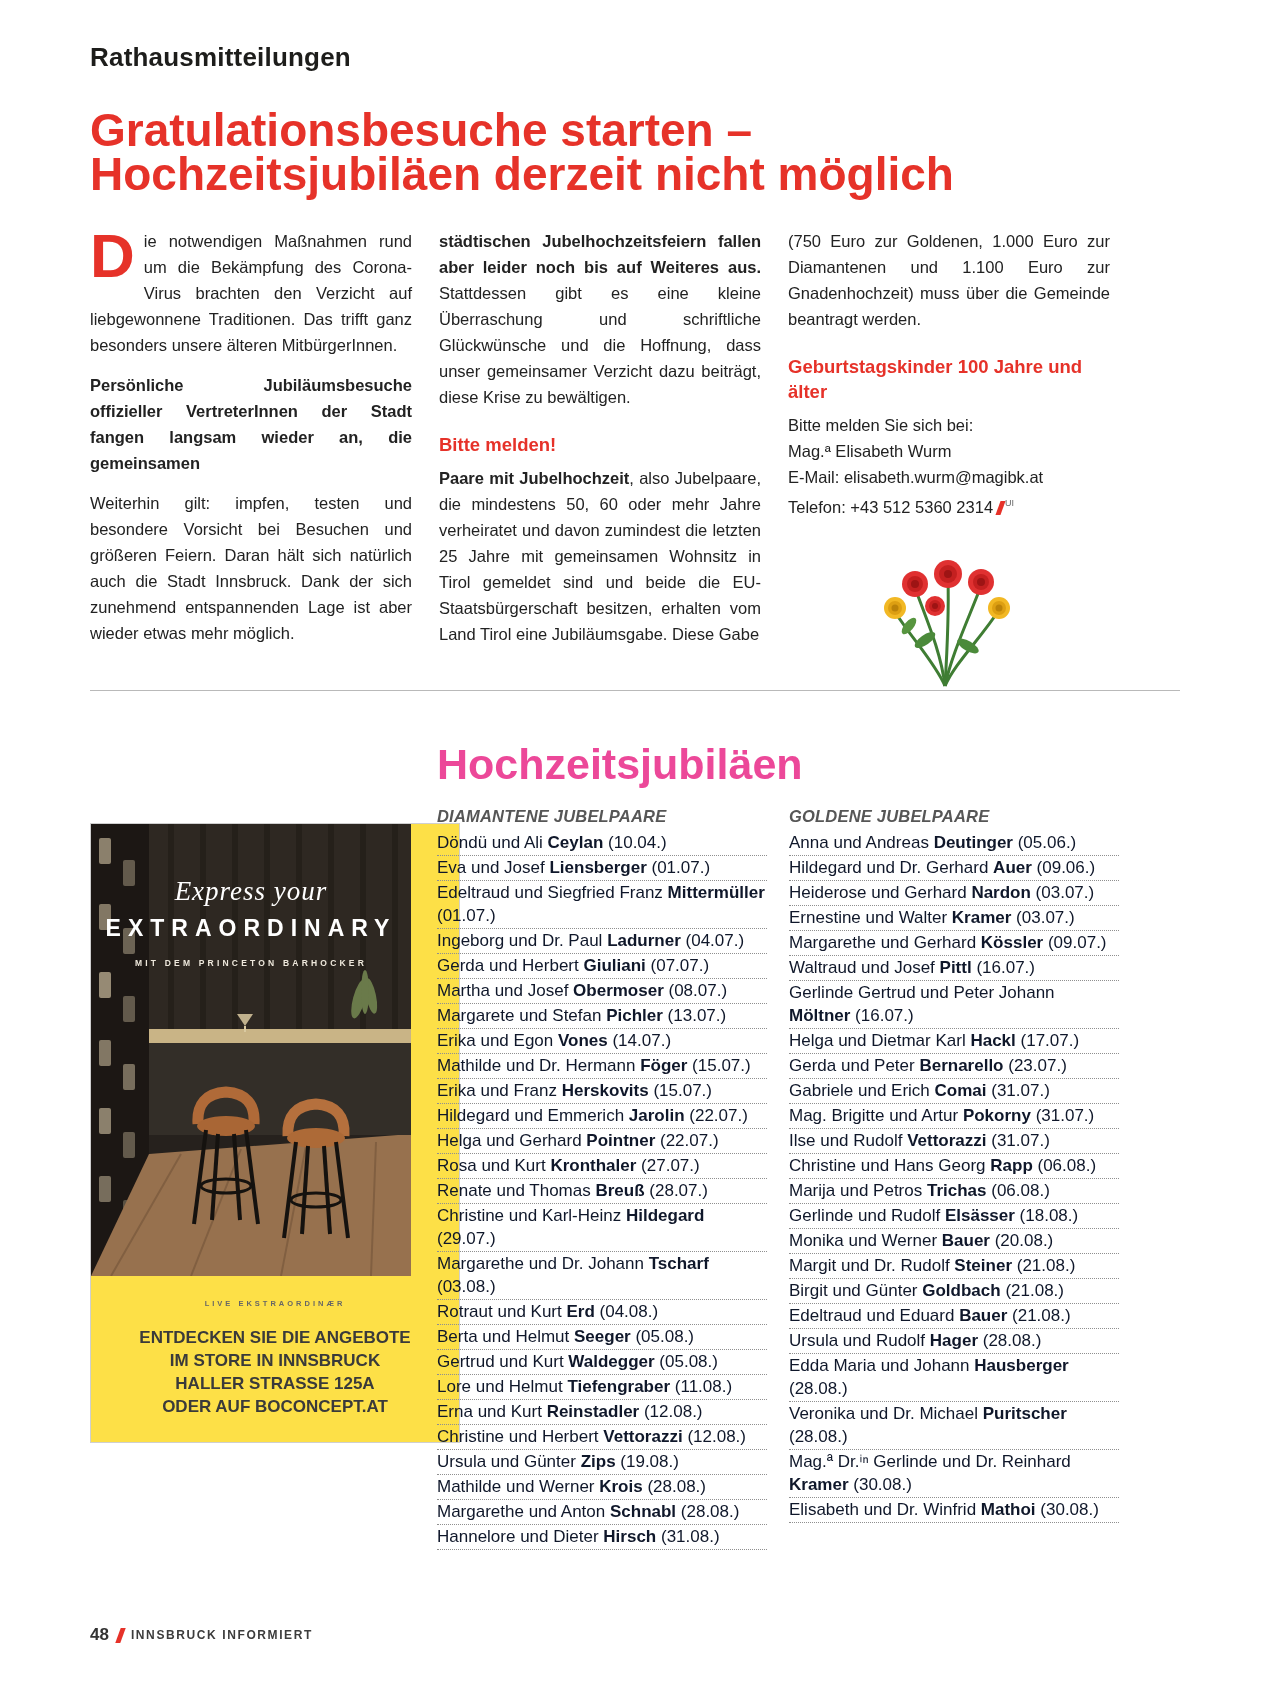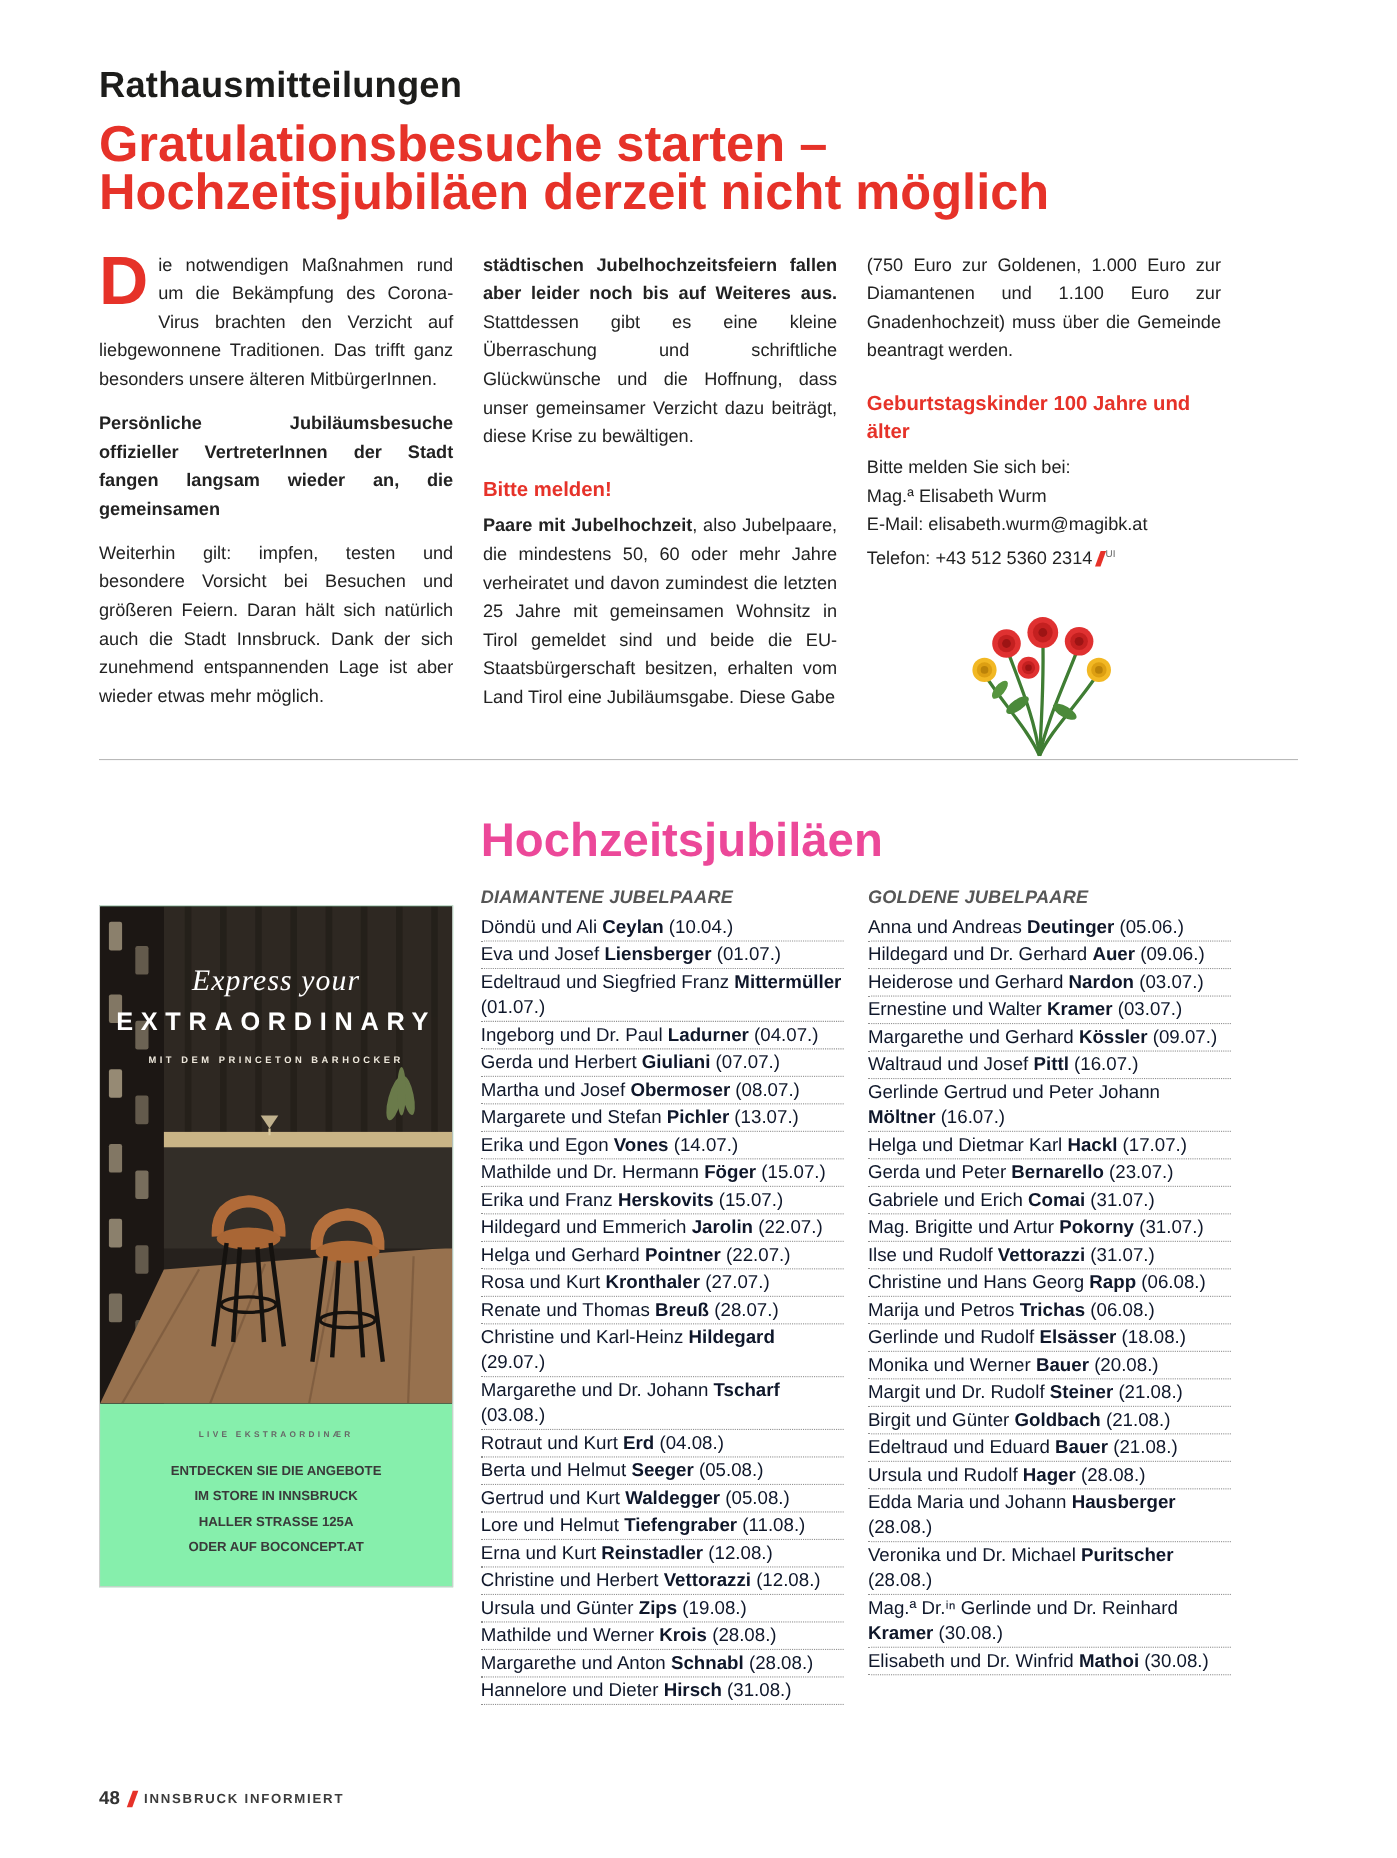--- a/index.html
+++ b/index.html
@@ -1,50 +1,50 @@
 <!DOCTYPE html>
 <html lang="de"><head>
 <meta charset="utf-8">
 <style>
   * { margin:0; padding:0; box-sizing:border-box; }
   body { background:#ffffff; font-family:"Liberation Sans", sans-serif; }
   .page { position:relative; width:1270px; height:1689px; background:#ffffff; overflow:hidden; color:#1d1d1b; }
 
-  .kicker { position:absolute; top:58px; left:90px; font-size:33px; font-weight:bold; color:#1d1d1b; letter-spacing:.2px; }
+  .kicker { position:absolute; top:42px; left:90px; font-size:26px; font-weight:bold; color:#1d1d1b; letter-spacing:.2px; }
 
   .headline { position:absolute; top:108px; left:90px; font-size:46px; line-height:44px; font-weight:bold; color:#e63229; }
 
   .cols { position:absolute; top:228px; left:90px; width:1022px; display:flex; gap:27px; }
   .col { width:322px; font-size:16.5px; line-height:26px; color:#222; }
   .justify { text-align:justify; hyphens:auto; }
   .p { margin:0 0 14px; }
   .pbold { font-weight:bold; }
   .dropcap { float:left; font-size:62px; line-height:50px; font-weight:bold; color:#e63229; padding:3px 9px 0 0; }
   .red-sub { font-size:18.5px; line-height:25px; font-weight:bold; color:#e63229; margin:22px 0 8px; }
   .contact { line-height:26px; }
 
   .slash { display:inline-block; width:5px; height:14px; background:#e63229; transform:skewX(-20deg); margin:0 2px 0 5px; vertical-align:-2px; }
   sup.ui { font-size:9px; color:#666; }
 
   .roses { margin:14px 0 0 85px; }
 
   .divider { position:absolute; top:690px; left:90px; width:1090px; border:0; border-top:1px solid #b9b9b9; }
 
   
-  .ad { position:absolute; top:823px; left:90px; width:322px; border:1px solid #cfcfcf; background:#86efac; }
+  .ad { position:absolute; top:823px; left:90px; width:370px; border:1px solid #cfcfcf; background:#fde047; }
   .ad-image { position:relative; width:320px; height:452px; overflow:hidden; background:#26211d; }
   .ad-overlay { position:absolute; top:52px; left:0; width:100%; text-align:center; color:#ffffff; }
   .ad-line1 { font-family:"Liberation Serif", serif; font-style:italic; font-size:27px; letter-spacing:1px; }
   .ad-line2 { font-size:23px; font-weight:600; letter-spacing:7px; margin-top:8px; }
   .ad-line3 { font-size:8.5px; letter-spacing:3.2px; margin-top:16px; color:#eee8dc; font-weight:bold; }
   .ad-logo-block { text-align:center; padding:20px 0 8px; }
   .ad-brand { font-size:30px; font-weight:bold; color:#232323; letter-spacing:-.5px; }
   .ad-brand sup { font-size:10px; }
   .ad-brand-sub { font-size:7.5px; letter-spacing:3px; color:#666; margin-top:3px; font-weight:bold; }
-  .ad-cta { text-align:center; font-size:12px; font-weight:bold; color:#3a3a3a; line-height:23px; padding:10px 8px 24px; }
+  .ad-cta { text-align:center; font-size:17px; font-weight:bold; color:#3a3a3a; line-height:23px; padding:10px 8px 24px; }
 
   
   .jub-section { position:absolute; top:740px; left:437px; width:683px; }
   .jub-title { font-size:43px; font-weight:bold; color:#ec4899; margin-bottom:18px; }
   .jub-cols { display:flex; gap:22px; }
   .jub-col { width:330px; }
   .jub-header { font-size:16.5px; font-weight:bold; font-style:italic; color:#565656; margin-bottom:5px; letter-spacing:.2px; }
   .jub-list { list-style:none; }
   .jub-item { font-size:17px; line-height:23px; color:#0f172a; border-bottom:1px dotted #8f8f8f; padding:0 0 1px; }
   .jub-item b { font-weight:bold; }

